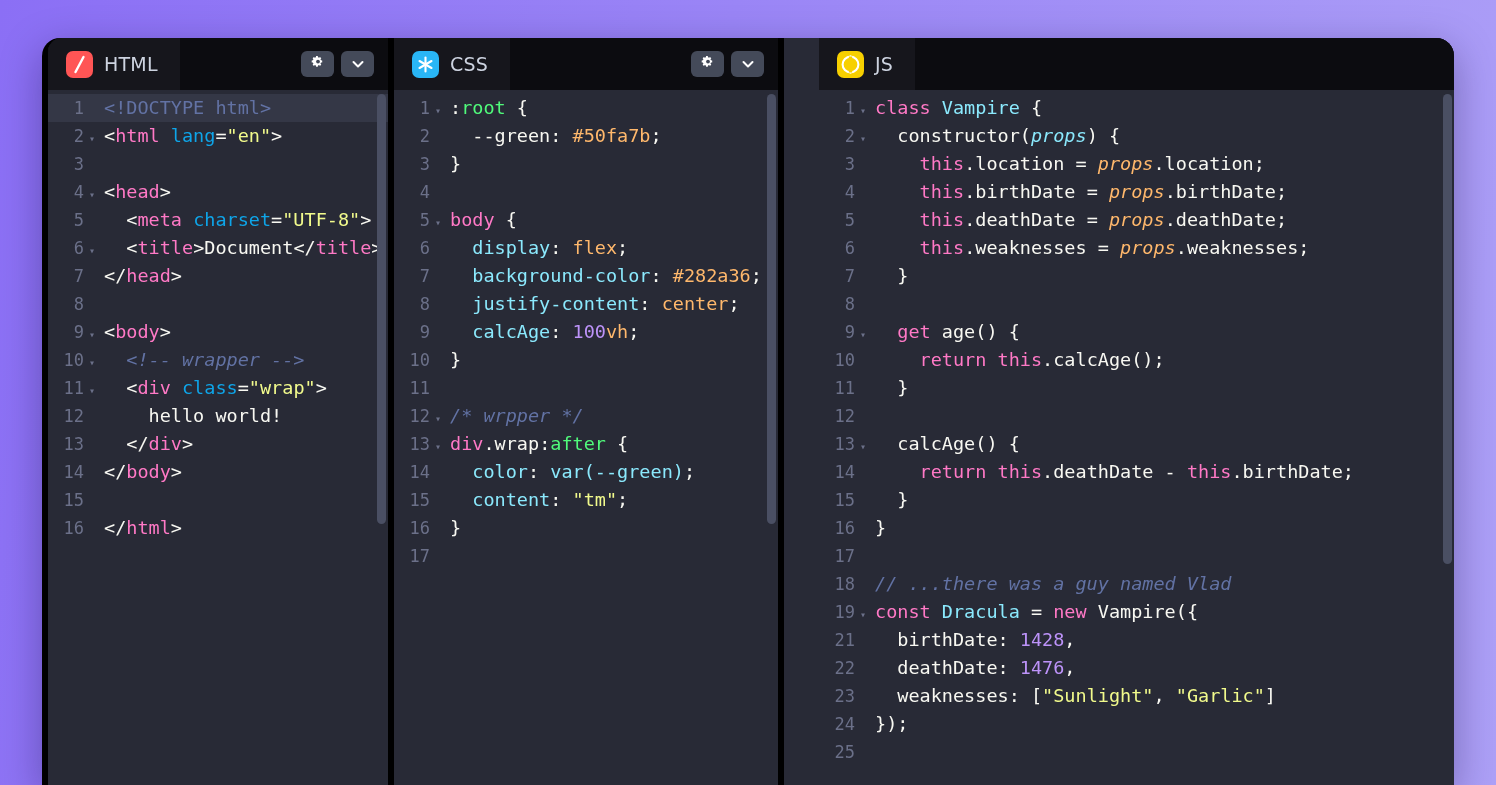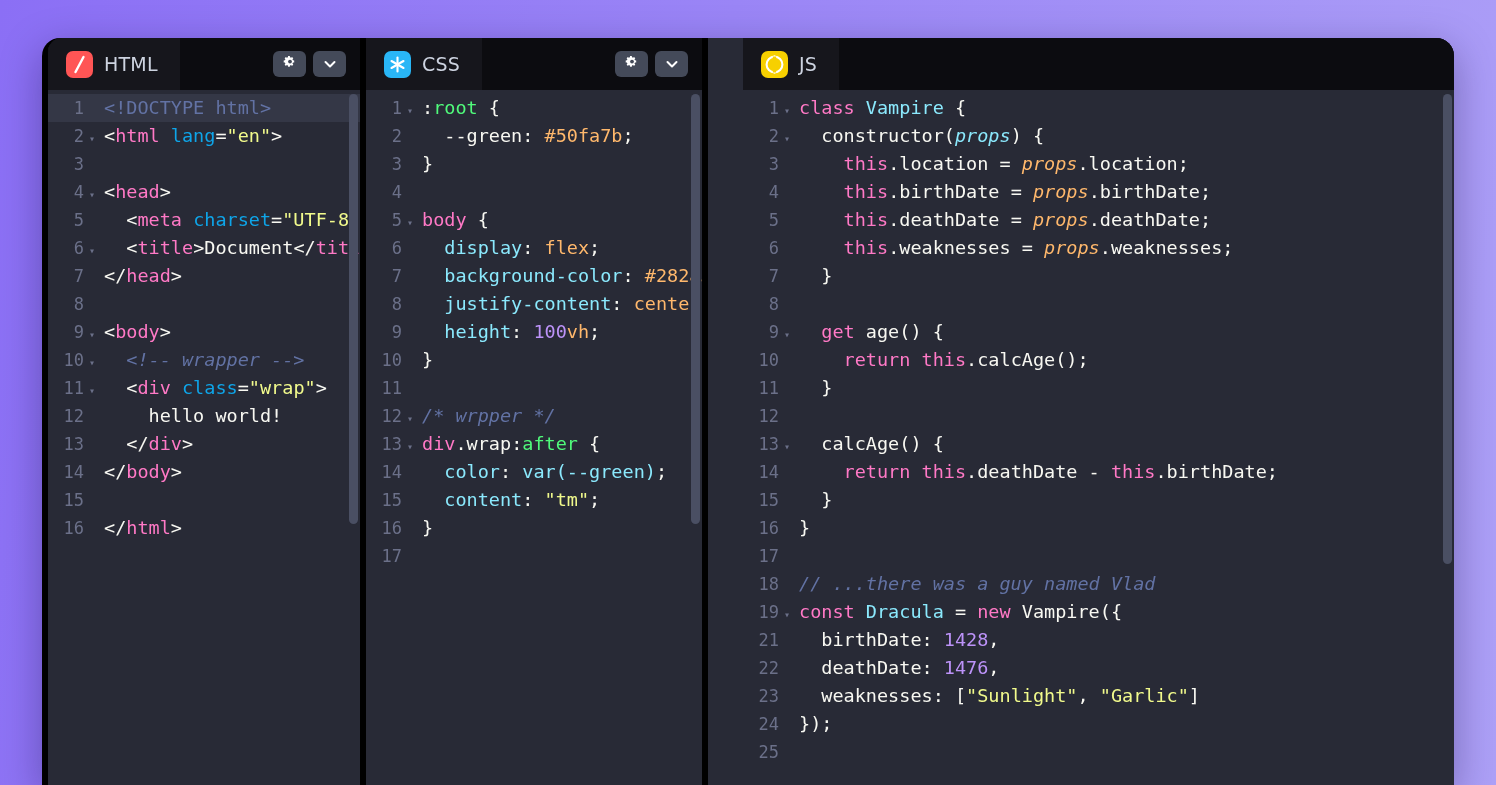--- a/index.html
+++ b/index.html
@@ -37,22 +37,22 @@
   }
 
   .pane {
     position: relative;
     height: 100%;
     background: #282a36;
     display: flex;
     flex-direction: column;
     overflow: hidden;
   }
-  .pane-html { width: 312px; border-radius: 14px 0 0 0; }
-  .pane-css  { width: 336px; }
+  .pane-html { width: 340px; border-radius: 14px 0 0 0; }
+  .pane-css  { width: 384px; }
   .pane-js   { flex: 1 1 auto; border-radius: 0 14px 0 0; padding-left: 35px; }
 
   
   .tabbar {
     height: 52px;
     flex: 0 0 52px;
     background: #0c0c10;
     display: flex;
     align-items: stretch;
     position: relative;
@@ -261,21 +261,21 @@
         </div>
         <div class="code">
           <div class="line"><span class="ln">1</span><span class="fold">▾</span><span class="src"><span class="t-punct">:</span><span class="t-sel">root</span><span class="t-plain"> {</span></span></div>
           <div class="line"><span class="ln">2</span><span class="fold"></span><span class="src"><span class="t-plain">  --green</span><span class="t-plain">: </span><span class="t-value">#50fa7b</span><span class="t-plain">;</span></span></div>
           <div class="line"><span class="ln">3</span><span class="fold"></span><span class="src"><span class="t-plain">}</span></span></div>
           <div class="line"><span class="ln">4</span><span class="fold"></span><span class="src"></span></div>
           <div class="line"><span class="ln">5</span><span class="fold">▾</span><span class="src"><span class="t-tag">body</span><span class="t-plain"> {</span></span></div>
           <div class="line"><span class="ln">6</span><span class="fold"></span><span class="src"><span class="t-prop">  display</span><span class="t-plain">: </span><span class="t-value">flex</span><span class="t-plain">;</span></span></div>
           <div class="line"><span class="ln">7</span><span class="fold"></span><span class="src"><span class="t-prop">  background-color</span><span class="t-plain">: </span><span class="t-value">#282a36</span><span class="t-plain">;</span></span></div>
           <div class="line"><span class="ln">8</span><span class="fold"></span><span class="src"><span class="t-prop">  justify-content</span><span class="t-plain">: </span><span class="t-value">center</span><span class="t-plain">;</span></span></div>
-          <div class="line"><span class="ln">9</span><span class="fold"></span><span class="src"><span class="t-prop">  height</span><span class="t-plain">: </span><span class="t-num">100</span><span class="t-value">vh</span><span class="t-plain">;</span></span></div>
+          <div class="line"><span class="ln">9</span><span class="fold"></span><span class="src"><span class="t-prop">  calcAge</span><span class="t-plain">: </span><span class="t-num">100</span><span class="t-value">vh</span><span class="t-plain">;</span></span></div>
           <div class="line"><span class="ln">10</span><span class="fold"></span><span class="src"><span class="t-plain">}</span></span></div>
           <div class="line"><span class="ln">11</span><span class="fold"></span><span class="src"></span></div>
           <div class="line"><span class="ln">12</span><span class="fold">▾</span><span class="src"><span class="t-comment">/* wrpper */</span></span></div>
           <div class="line"><span class="ln">13</span><span class="fold">▾</span><span class="src"><span class="t-tag">div</span><span class="t-plain">.wrap</span><span class="t-plain">:</span><span class="t-sel">after</span><span class="t-plain"> {</span></span></div>
           <div class="line"><span class="ln">14</span><span class="fold"></span><span class="src"><span class="t-prop">  color</span><span class="t-plain">: </span><span class="t-prop">var(--green)</span><span class="t-plain">;</span></span></div>
           <div class="line"><span class="ln">15</span><span class="fold"></span><span class="src"><span class="t-prop">  content</span><span class="t-plain">: </span><span class="t-string">"tm"</span><span class="t-plain">;</span></span></div>
           <div class="line"><span class="ln">16</span><span class="fold"></span><span class="src"><span class="t-plain">}</span></span></div>
           <div class="line"><span class="ln">17</span><span class="fold"></span><span class="src"></span></div>
         </div>
         <div class="vscroll">

